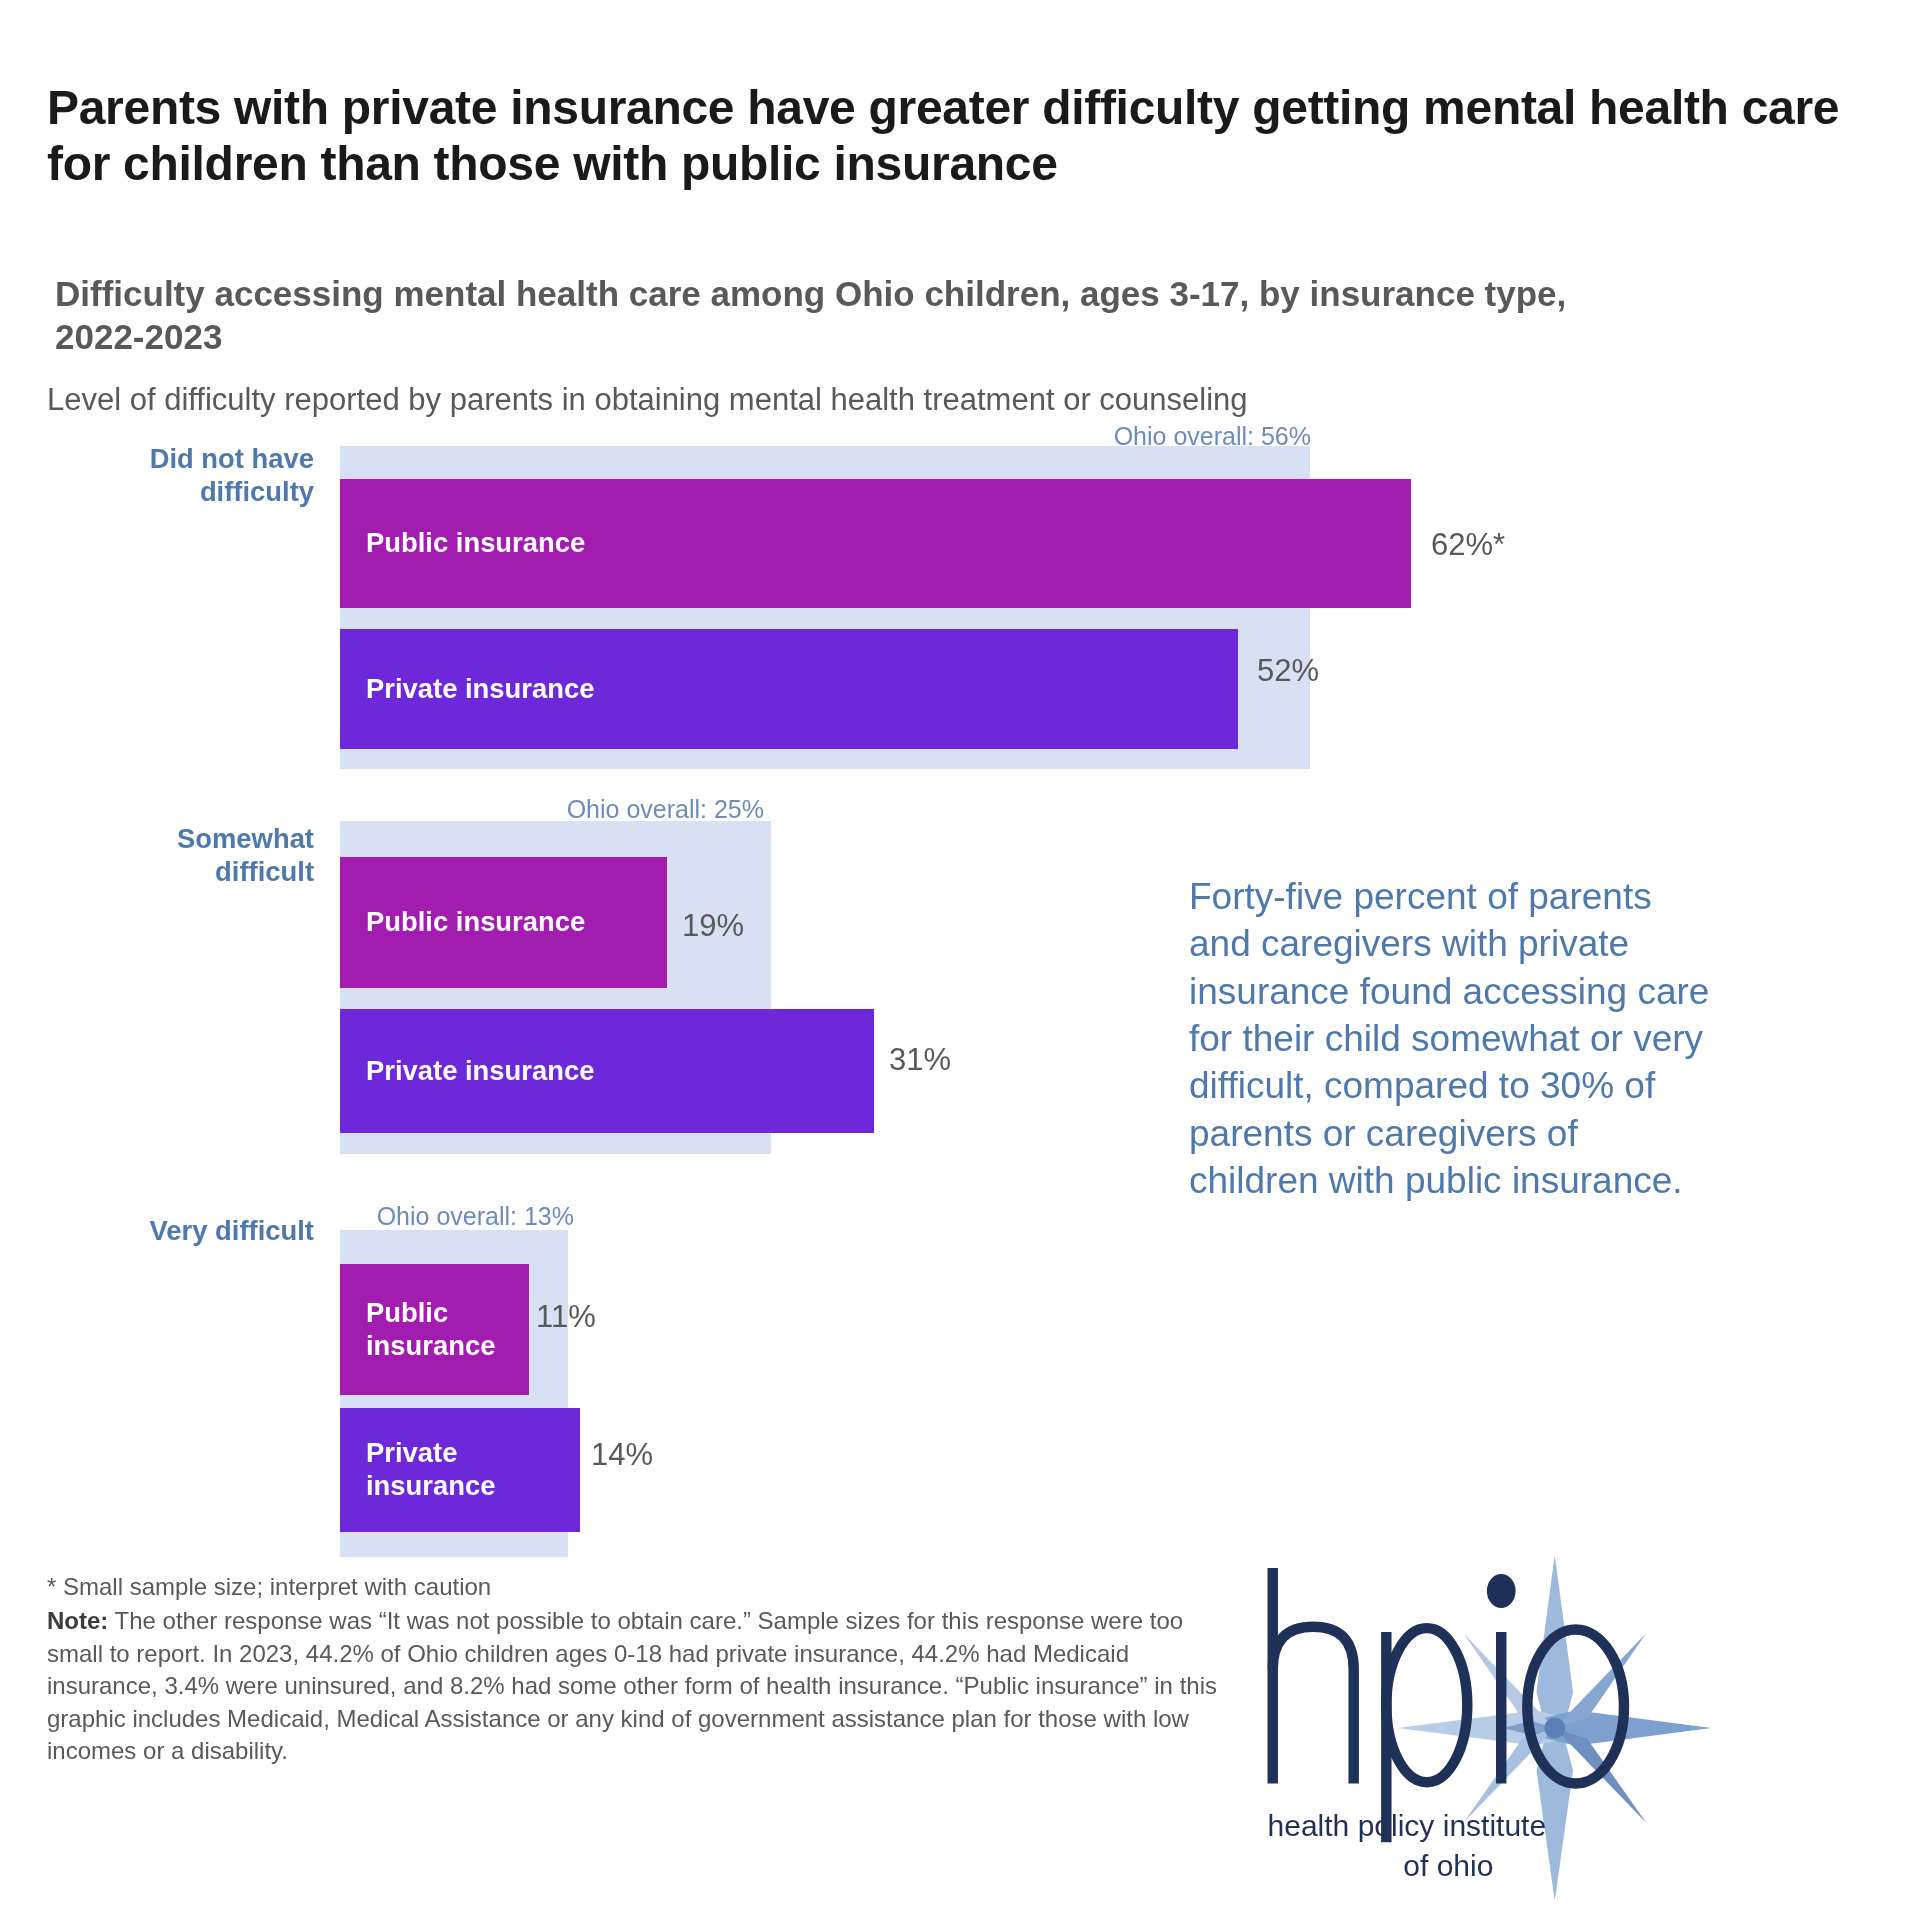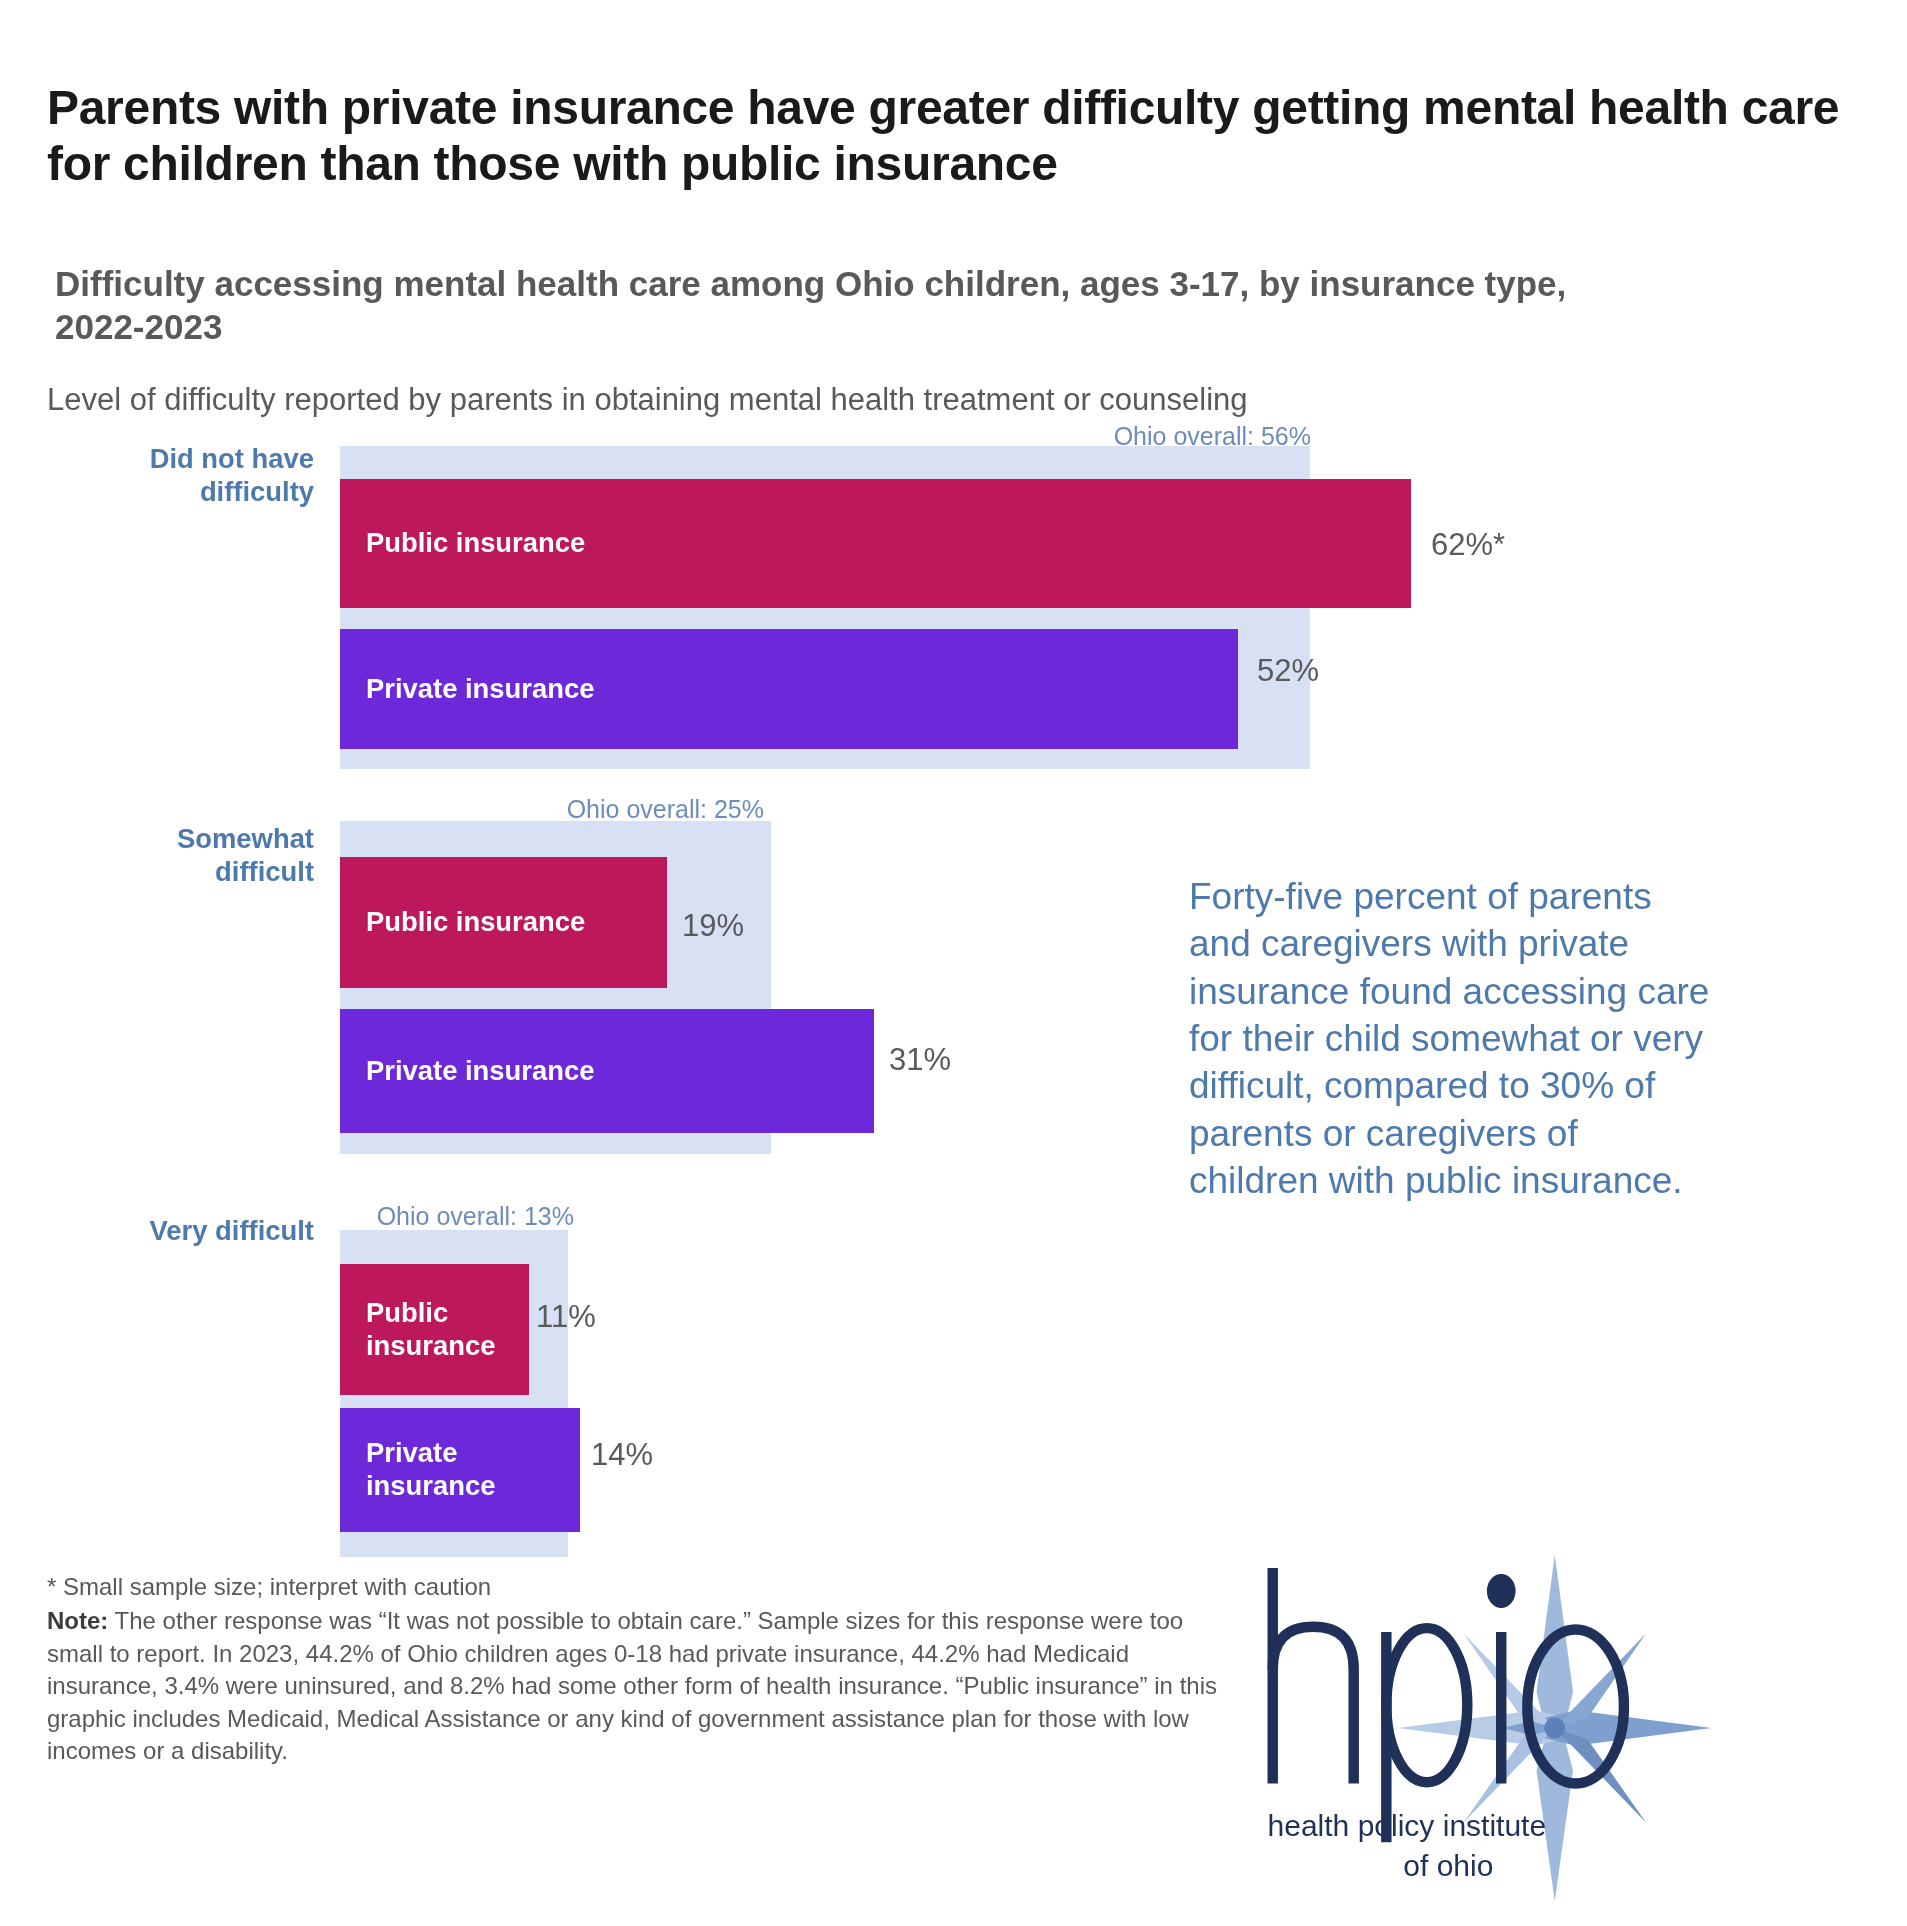--- a/index.html
+++ b/index.html
@@ -13,21 +13,21 @@
   }
   .page{position:relative;width:1571px;height:1926px;}
 
   
   .title{
     position:absolute;left:47px;top:48px;width:1803px;
     font-size:48px;line-height:1.16;font-weight:bold;color:#1a1a1a;
     letter-spacing:-0.3px;
   }
   .subtitle{
-    position:absolute;left:55px;top:234px;width:1581px;
+    position:absolute;left:55px;top:244px;width:1581px;
     font-size:35px;line-height:1.22;font-weight:bold;color:#58595b;
   }
   .deck{
     position:absolute;left:47px;top:350px;width:1699px;
     font-size:31px;line-height:1.2;font-weight:normal;color:#58595b;
   }
 
   
   .chart{position:absolute;left:0;top:0;width:1908px;height:1926px;}
 
@@ -40,21 +40,21 @@
   }
   .cat-label{
     position:absolute;
     font-size:27.4px;font-weight:bold;color:#4e79ad;line-height:1.22;
     text-align:right;white-space:pre-line;
     transform:translateX(-100%);
   }
 
   .track{position:absolute;background:#d7e1f3;}
   .bar{position:absolute;display:flex;align-items:center;}
-  .bar.public{background:#be185d;}
+  .bar.public{background:#a21caf;}
   .bar.private{background:#6d28d9;}
   .bar-label{
     color:#ffffff;font-weight:bold;font-size:27.4px;line-height:1.2;
     margin-left:26px;white-space:pre-line;
   }
   .value{
     position:absolute;font-size:31px;color:#58595b;white-space:nowrap;
   }
 
   

